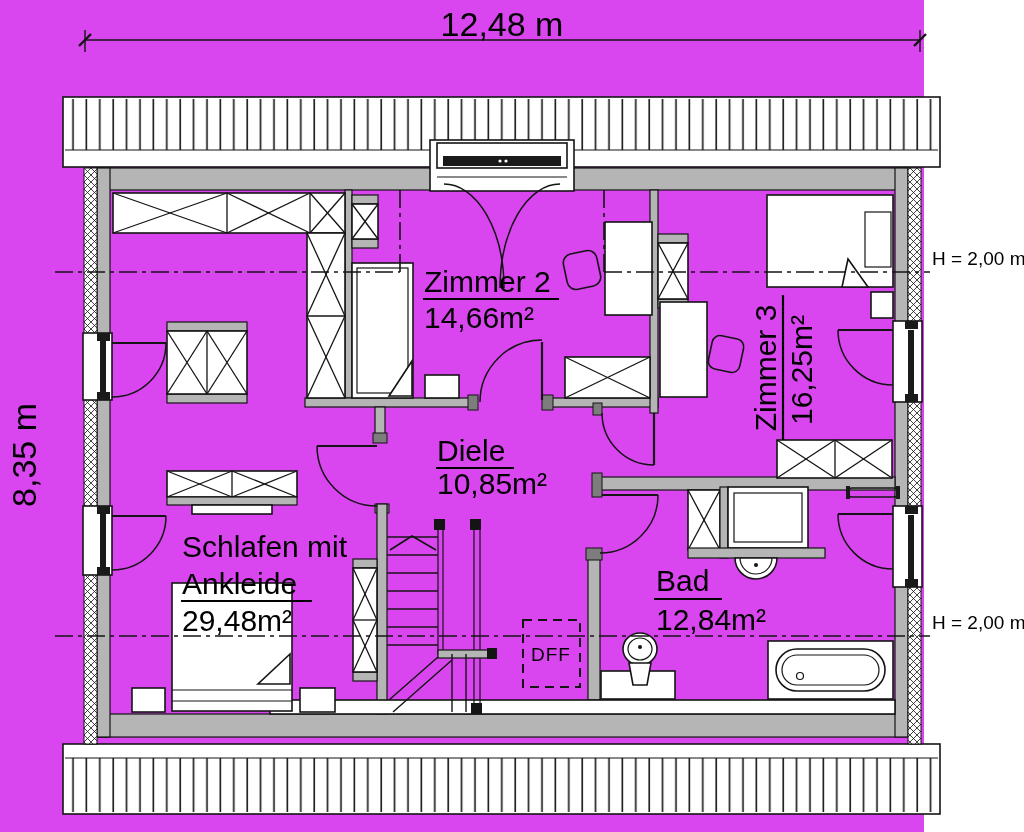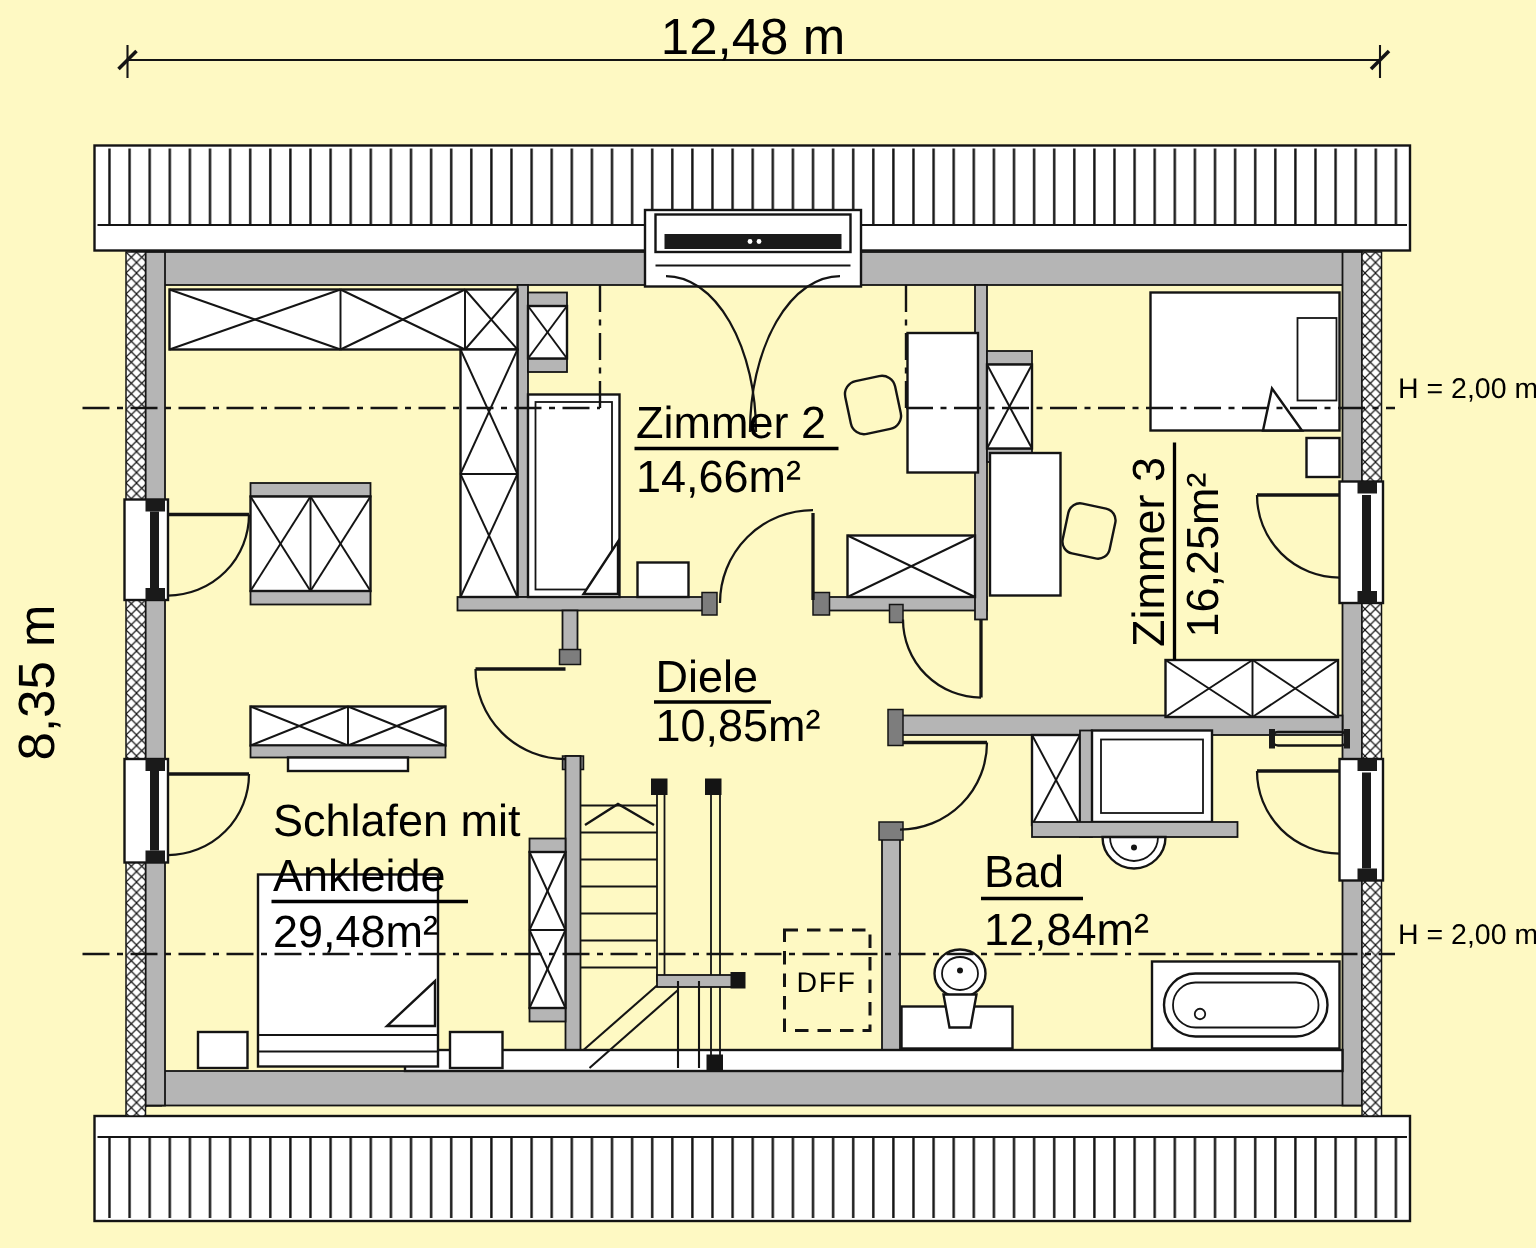--- a/index.html
+++ b/index.html
@@ -1,16 +1,16 @@
 <!DOCTYPE html>
 <html><head>
 <meta charset="utf-8">
 <style>
   html,body{margin:0;padding:0;background:#ffffff;}
-  .stage{width:1024px;height:832px;position:relative;background:#fef9c3;text-align:right;}
+  .stage{width:924px;height:832px;position:relative;background:#d946ef;text-align:right;}
   svg{display:block;}
   text{font-family:"Liberation Sans", sans-serif;fill:#000;}
   .wl{fill:#b5b5b5;stroke:#141414;stroke-width:1.2;}
   .jb{fill:#7d7d7d;stroke:#141414;stroke-width:1;}
   .fw{fill:#ffffff;stroke:#141414;stroke-width:1.6;}
   .fn{fill:none;stroke:#141414;stroke-width:1.6;}
   .thin{fill:none;stroke:#141414;stroke-width:1.2;}
   .xl{stroke:#141414;stroke-width:1.3;}
   .arc{fill:none;stroke:#141414;stroke-width:1.5;}
   .leaf{stroke:#141414;stroke-width:2.2;}

